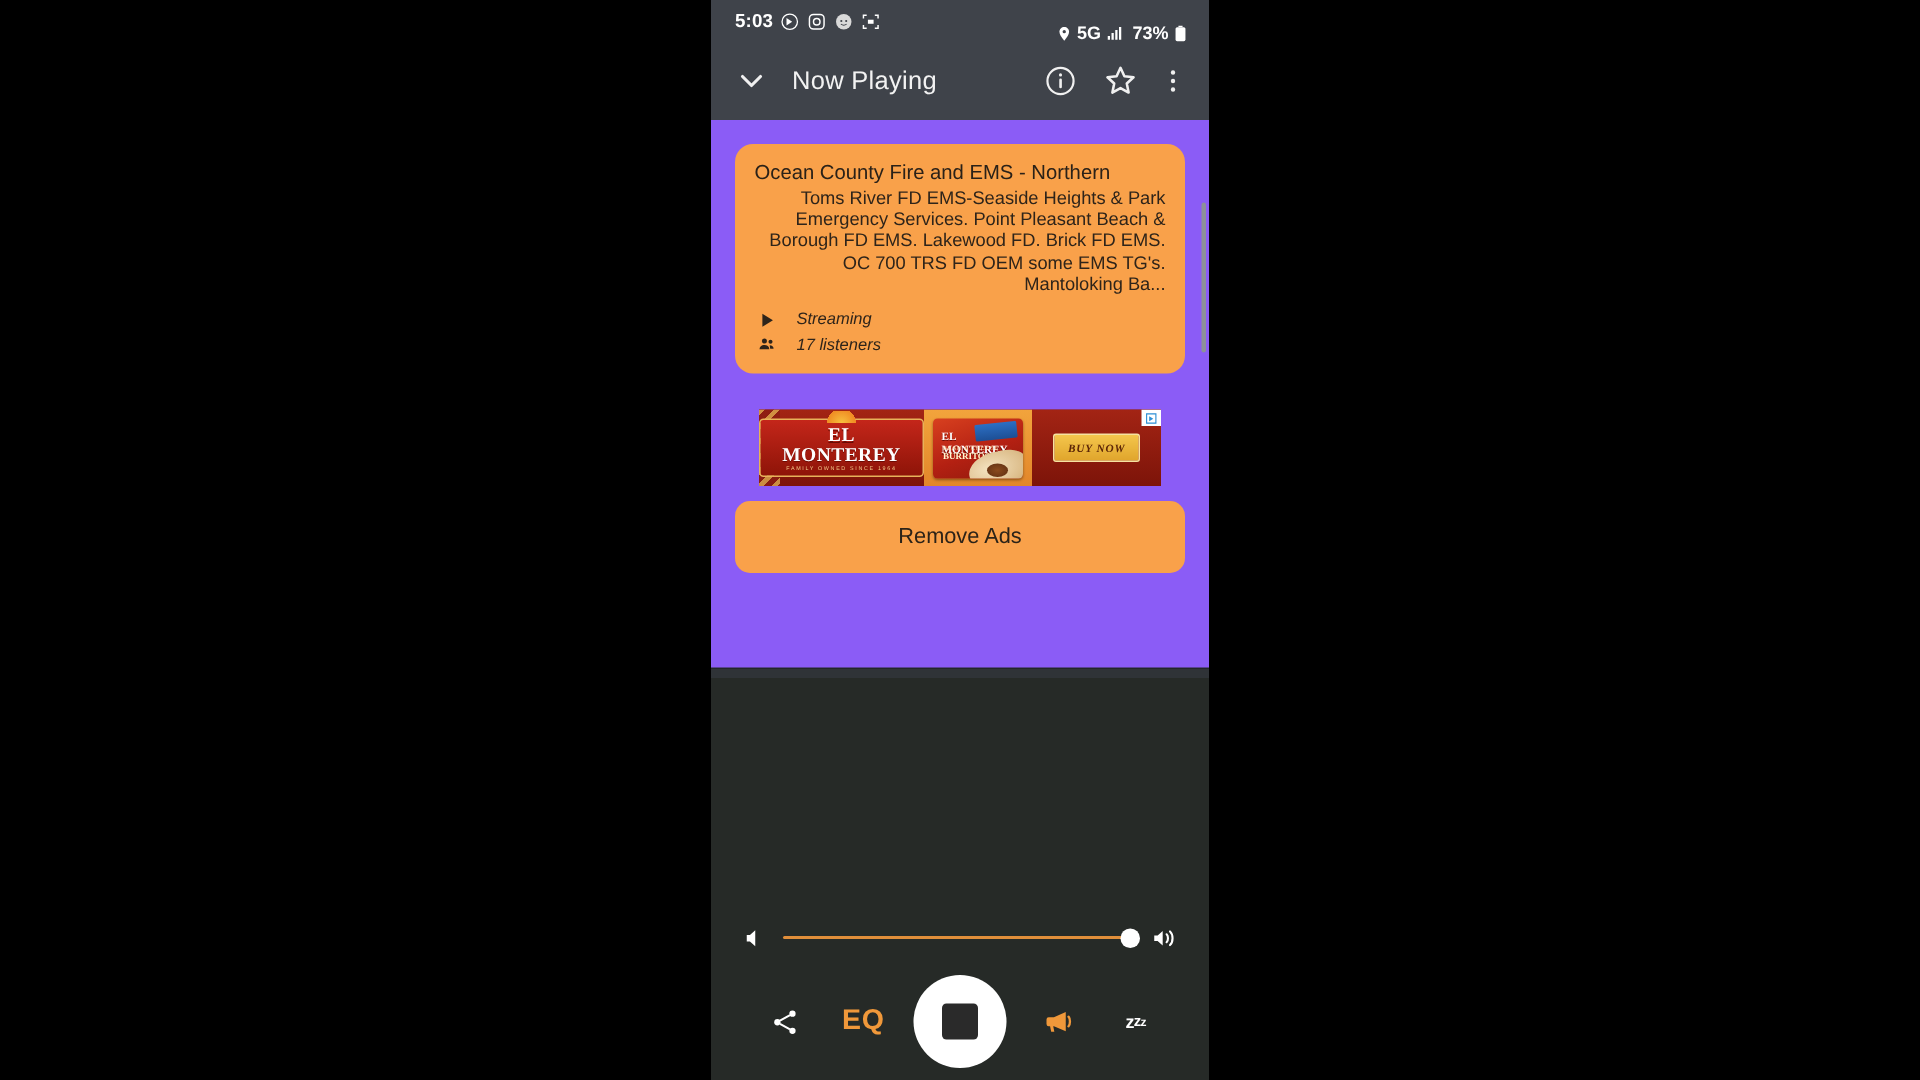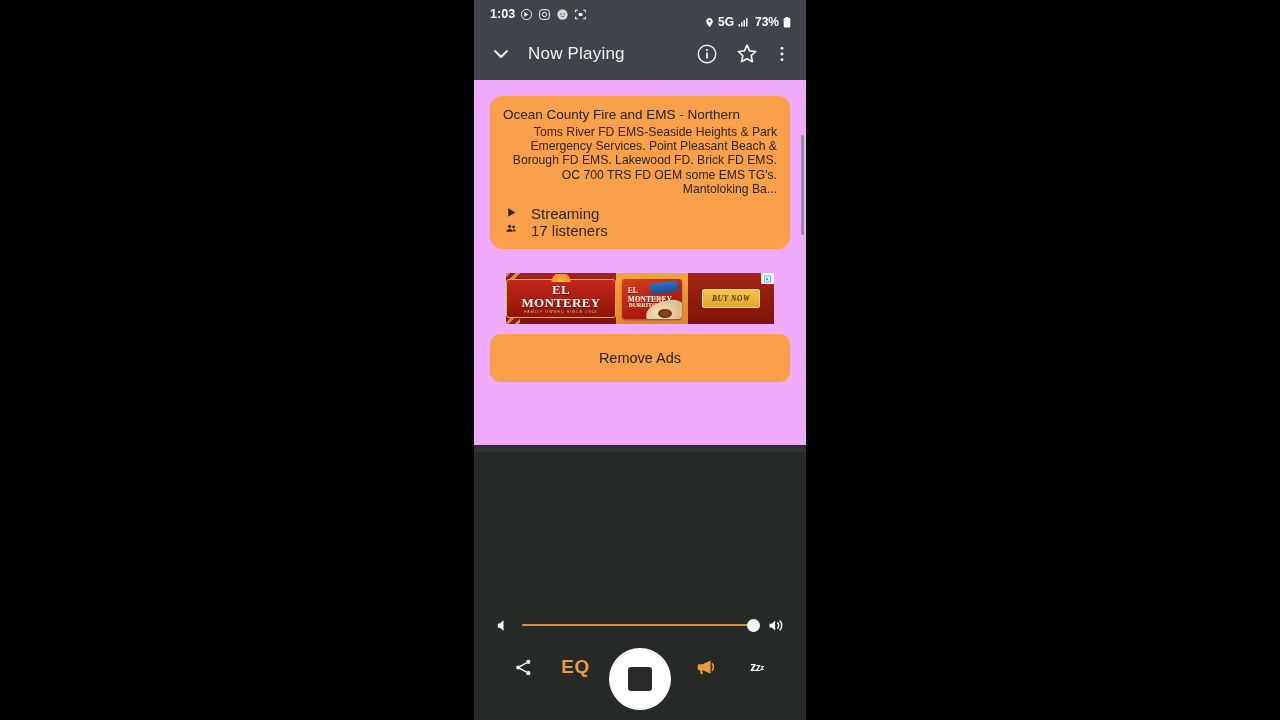--- a/index.html
+++ b/index.html
@@ -63,21 +63,21 @@
   }
   .ab-btn {
     width: 30px; height: 30px;
     display: flex; align-items: center; justify-content: center;
     margin-left: 10px;
   }
   .ab-chev { width: 26px; height: 26px; display:flex; align-items:center; justify-content:center;}
   
   #contentpanel {
     position: relative;
-    background: #f0abfc;
+    background: #8b5cf6;
     padding: 8px 0 0 0;
     height: 365px;
     box-sizing: border-box;
   }
   #station-card {
     margin: 8px 16px 0 16px;
     background: #f9a14a;
     border-radius: 12px;
     padding: 11px 13px 11px 13px;
     box-sizing: border-box;
@@ -92,25 +92,26 @@
   }
   #station-card .st-desc {
     font-size: 12.2px;
     line-height: 14.2px;
     color: #2e241a;
     margin-bottom: 9px;
     text-align: right;
   }
   .st-row {
     display: flex;
-    align-items: flex-start;
+    align-items: center;
     gap: 10px;
     height: 16.5px;
-    font-size: 15px;
+    font-size: 11px;
     color: #2e241a;
+    font-style: italic;
   }
   .st-row .ic {
     width: 16px; height: 14px;
     display: flex; align-items: center; justify-content: center;
     flex: 0 0 16px;
   }
   .st-row .lbl { margin-left: 2px; }
   
   #panel-scroll {
     position: absolute;
@@ -299,21 +300,21 @@
     width: 13px; height: 13px;
     border-radius: 50%;
     background: #ffffff;
   }
   #controls {
     position: absolute;
     left: 0; right: 0;
     top: 196px;
     height: 66px;
     display: flex;
-    align-items: flex-start;
+    align-items: center;
     justify-content: space-between;
     padding: 0 30px;
     box-sizing: border-box;
   }
   .ctl {
     width: 38px; height: 38px;
     display: flex; align-items: center; justify-content: center;
   }
   .ctl.eq {
     color: #f0983a;
@@ -340,21 +341,21 @@
   }
 </style>
 </head>
 <body>
 
 <div id="screen">
   <div id="phone">
 
     <div id="statusbar">
       <div class="sb-left">
-        <span class="sb-time">1:03</span>
+        <span class="sb-time">5:03</span>
         <span class="sb-ico">
           <svg viewBox="0 0 24 24" width="13" height="13">
               <circle cx="12" cy="12" r="9.5" fill="none" stroke="#fff" stroke-width="1.6"></circle>
               <path d="M8 7.5 L15 12 L8 16.5 Z" fill="#fff"></path>
             </svg>
         </span>
         <span class="sb-ico">
           <svg viewBox="0 0 24 24" width="13" height="13">
               <rect x="3" y="3" width="18" height="18" rx="5" fill="none" stroke="#fff" stroke-width="1.8"></rect>
               <circle cx="12" cy="12" r="4" fill="none" stroke="#fff" stroke-width="1.8"></circle>

